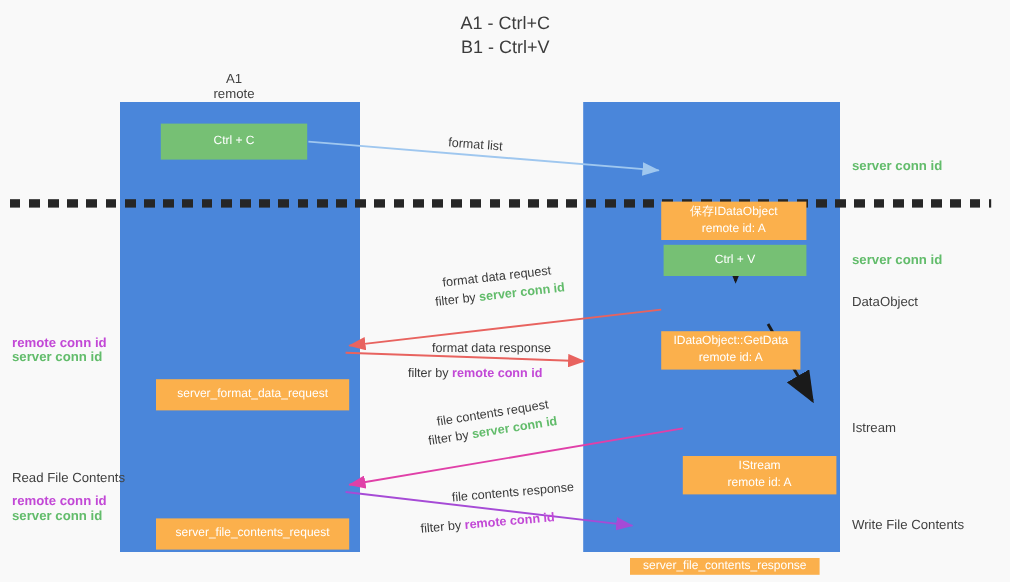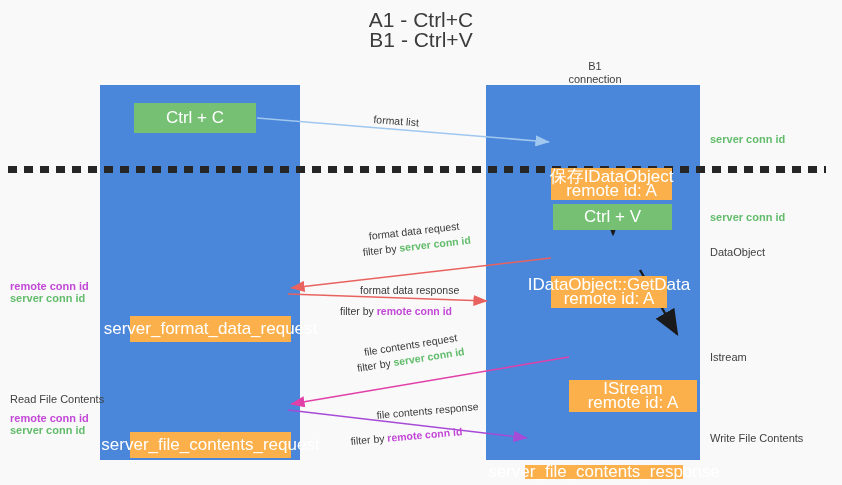--- a/index.html
+++ b/index.html
@@ -38,21 +38,21 @@
     line-height: 13px;
   }
   .node {
     position: absolute;
     box-sizing: border-box;
     display: flex;
     flex-direction: column;
     align-items: center;
     justify-content: center;
     color: #ffffff;
-    font-size: 17px;
+    font-size: 10px;
     line-height: 14px;
     text-align: center;
     white-space: nowrap;
   }
   .node.orange { background: #fbb04c; margin-top: 40px; }
   .node.green  { background: #76c074; }
   .side-label {
     position: absolute;
     font-size: 11px;
     line-height: 14px;
@@ -70,21 +70,21 @@
     transform-origin: 0 0;
   }
   .edge-label .g { color: #62bc6b; font-weight: bold; }
   .edge-label .p { color: #c248d6; font-weight: bold; }
   #title {
     position: absolute;
     left: 0;
     top: 10px;
     width: 842px;
     text-align: center;
-    font-size: 21px;
+    font-size: 15px;
     line-height: 20px;
     color: #3c3c3c;
   }
   .divider {
     position: absolute;
     left: 8px;
     top: 166px;
     width: 818px;
     height: 7px;
     background-image: repeating-linear-gradient(to right, #262626 0px, #262626 9px, rgba(0,0,0,0) 9px, rgba(0,0,0,0) 16px);
@@ -93,23 +93,23 @@
 </head>
 <body>
 
 <div id="stage">
 
   <div id="title">
     <div>A1 - Ctrl+C</div>
     <div>B1 - Ctrl+V</div>
   </div>
 
-  <div class="lane-head" style="left:540px; top:60px; width:110px;">
-    <div>B1</div>
-    <div>connection</div>
+  <div class="lane-head" style="left:140px; top:60px; width:110px;">
+    <div>A1</div>
+    <div>remote</div>
   </div>
 
   <div class="lane" style="left:100px; top:85px; width:200px; height:375px;"></div>
   <div class="lane" style="left:486px; top:85px; width:214px; height:375px;"></div>
 
   <svg id="svg-layer" viewBox="0 0 842 485">
     <defs>
       <marker id="ah-lightblue" markerWidth="9" markerHeight="7" refX="8.5" refY="3.5" orient="auto">
         <polygon points="0 0, 9 3.5, 0 7" fill="#9fc7ef"></polygon>
       </marker>

